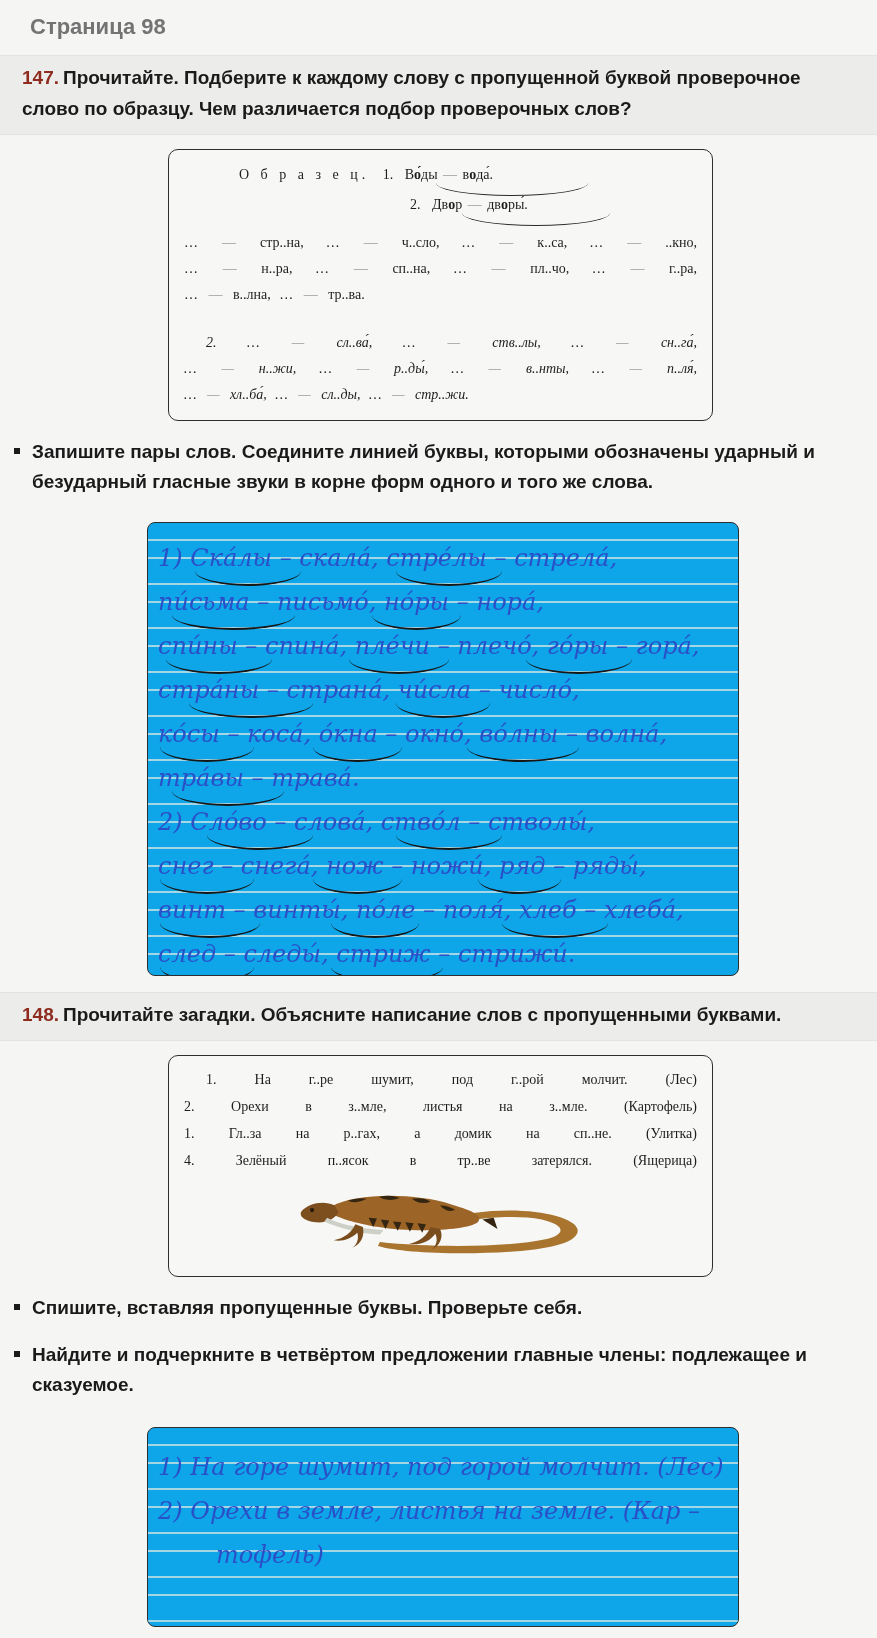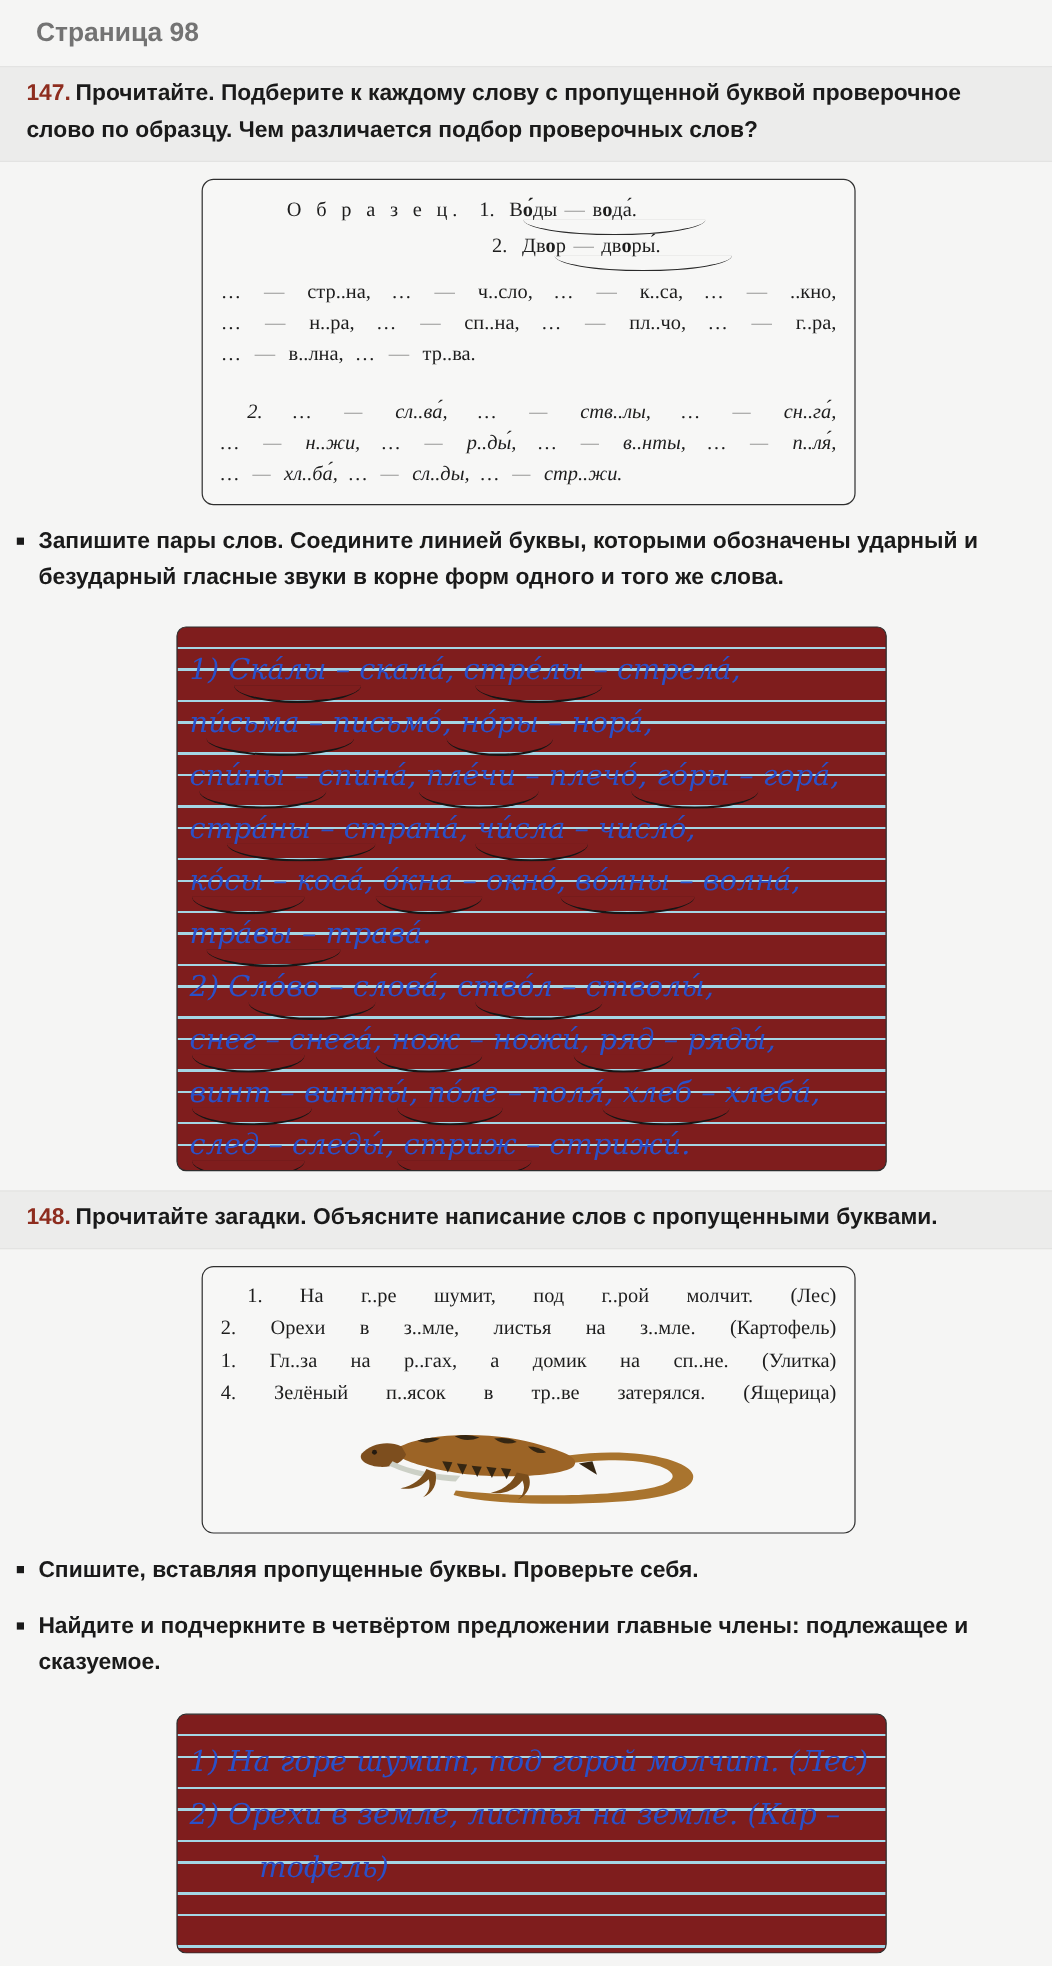--- a/index.html
+++ b/index.html
@@ -34,21 +34,21 @@
 
   
   .tb-box{
     margin:14px 0 0 168px;
     width:513px;
     background:#f7f7f6;
     border:1.6px solid #2e2e2e;
     border-radius:10px;
     padding:10px 15px 12px 15px;
     font-family:"Liberation Serif", serif;
-    font-size:17px;
+    font-size:14px;
     color:#1d1d1d;
   }
   .ex-line{position:relative; line-height:30px; white-space:nowrap;}
   .ex-label{letter-spacing:4px; margin-right:10px;}
   .ex-num{margin-right:8px;}
   .ex-line.two{padding-left:226px;}
   .bold-letter{font-weight:bold;}
   .gdash{color:#9b9b9b; padding:0 2px;}
   .ex-arc{position:absolute; bottom:-6px; height:12px;
     border-bottom:1.8px solid #2a2a2a;
@@ -79,21 +79,21 @@
   .bullet-square{
     position:absolute; left:0; top:11px;
     width:6px; height:6px; background:#1a1a1a;
     display:inline-block;
   }
 
   
   .notebook{
     margin:24px 0 0 147px;
     width:590px;
-    background:#7f1d1d;
+    background:#0ea5e9;
     border:1.6px solid #2e2e2e;
     border-radius:8px;
     overflow:hidden;
   }
   .ruled{
     padding-top:12px;
     background-image:repeating-linear-gradient(to bottom,
       transparent 0px, transparent 16px,
       #a5d6e5 16px, #a5d6e5 18px,
       transparent 18px, transparent 34px,

